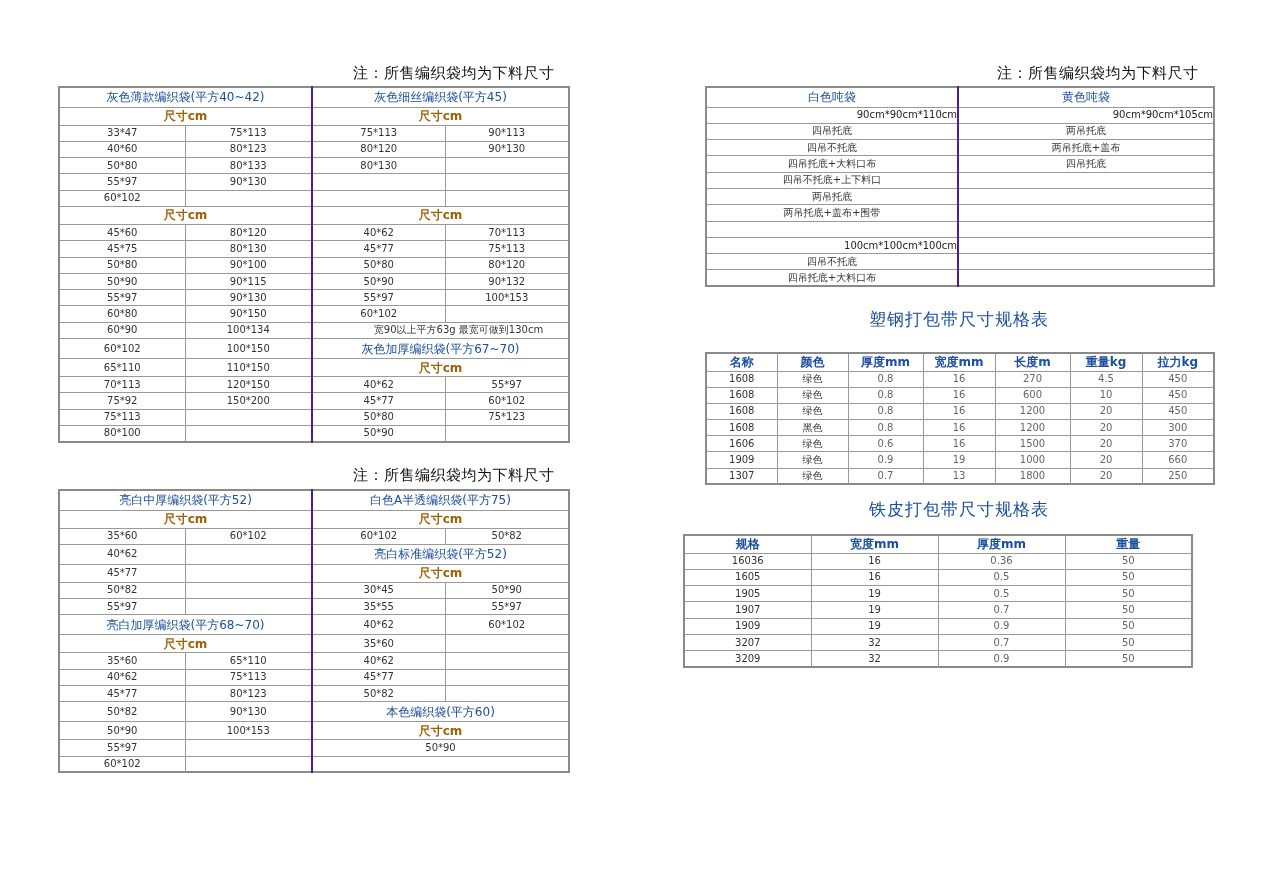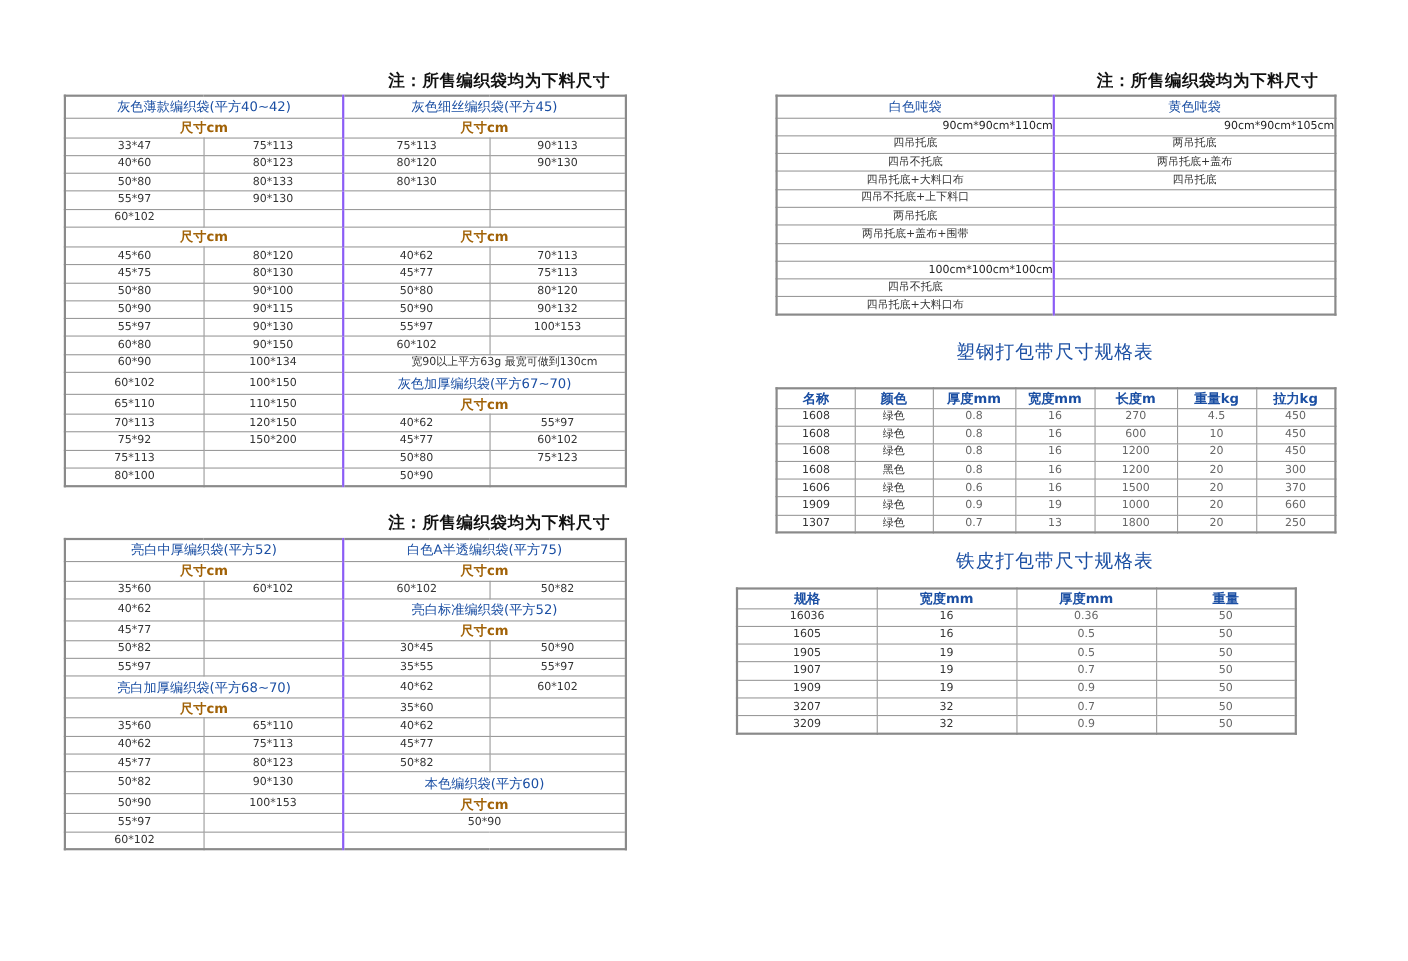--- a/index.html
+++ b/index.html
@@ -1,34 +1,34 @@
 <!DOCTYPE html>
 <html><head>
 <meta charset="utf-8">
 <style>
   * { box-sizing: border-box; margin: 0; padding: 0; }
   html, body { width: 1280px; height: 874px; background: #ffffff; overflow: hidden; }
   body { position: relative; font-family: "DejaVu Sans", "Liberation Sans", sans-serif; color: #222; }
 
-  .note { position: absolute; font-size: 15px; font-weight: 700; color: #111; letter-spacing: 0.5px; }
+  .note { position: absolute; font-size: 15px; font-weight: 400; color: #111; letter-spacing: 0.5px; }
 
   table { border-collapse: collapse; position: absolute; table-layout: fixed; border: 2px solid #8a8a8a; }
   td { border: 1px solid #9a9a9a; text-align: center; font-size: 10px; color: #333; height: 16.3px; line-height: 14px; padding: 0; white-space: nowrap; overflow: hidden; }
   td.title { color: #1b4fa3; font-size: 12px; height: 20px; }
   td.unit { color: #a16207; font-size: 12px; font-weight: bold; height: 18px; }
   td.note-cell { font-size: 10px; color: #333; padding-left: 36px; }
   td.bold { font-weight: normal; color: #222; font-size: 10px; text-align: right; }
 
   .spec-title { position: absolute; font-size: 17px; color: #1b4fa3; text-align: center; width: 508px; letter-spacing: 1px; }
   .spec td { height: 16.2px; font-size: 10px; color: #666; }
   .spec td.c0, .spec td.c1 { color: #333; }
   .spec tr.head td { color: #1b4fa3; font-size: 12px; font-weight: bold; height: 18px; }
   .spec2 td { height: 16.3px; }
 
-  td.vsep { border-left: 2px solid #8b5cf6; }
+  td.vsep { border-left: 2px solid #4c1d95; }
 </style>
 </head>
 <body>
 
 <div class="note" style="left:353px; top:64px;">注：所售编织袋均为下料尺寸</div>
 <div class="note" style="left:353px; top:466px;">注：所售编织袋均为下料尺寸</div>
 <div class="note" style="left:997px; top:64px;">注：所售编织袋均为下料尺寸</div>
 
 <table style="left:58px; top:86px; width:510px;">
   <colgroup>
@@ -391,21 +391,21 @@
         <td class="c2">0.7</td>
         <td class="c3">13</td>
         <td class="c4">1800</td>
         <td class="c5">20</td>
         <td class="c6">250</td>
       </tr>
     </tbody>
 </table>
 
 <div class="spec-title" style="left:705px; top:498px;">铁皮打包带尺寸规格表</div>
-<table class="spec spec2" style="left:669px; top:534px; width:508px;">
+<table class="spec spec2" style="left:683px; top:534px; width:508px;">
   <colgroup>
       <col style="width:127px">
       <col style="width:127px">
       <col style="width:127px">
       <col style="width:127px">
     </colgroup>
   <tbody id="iron">
       <tr class="head">
         <td>规格</td>
         <td>宽度mm</td>

